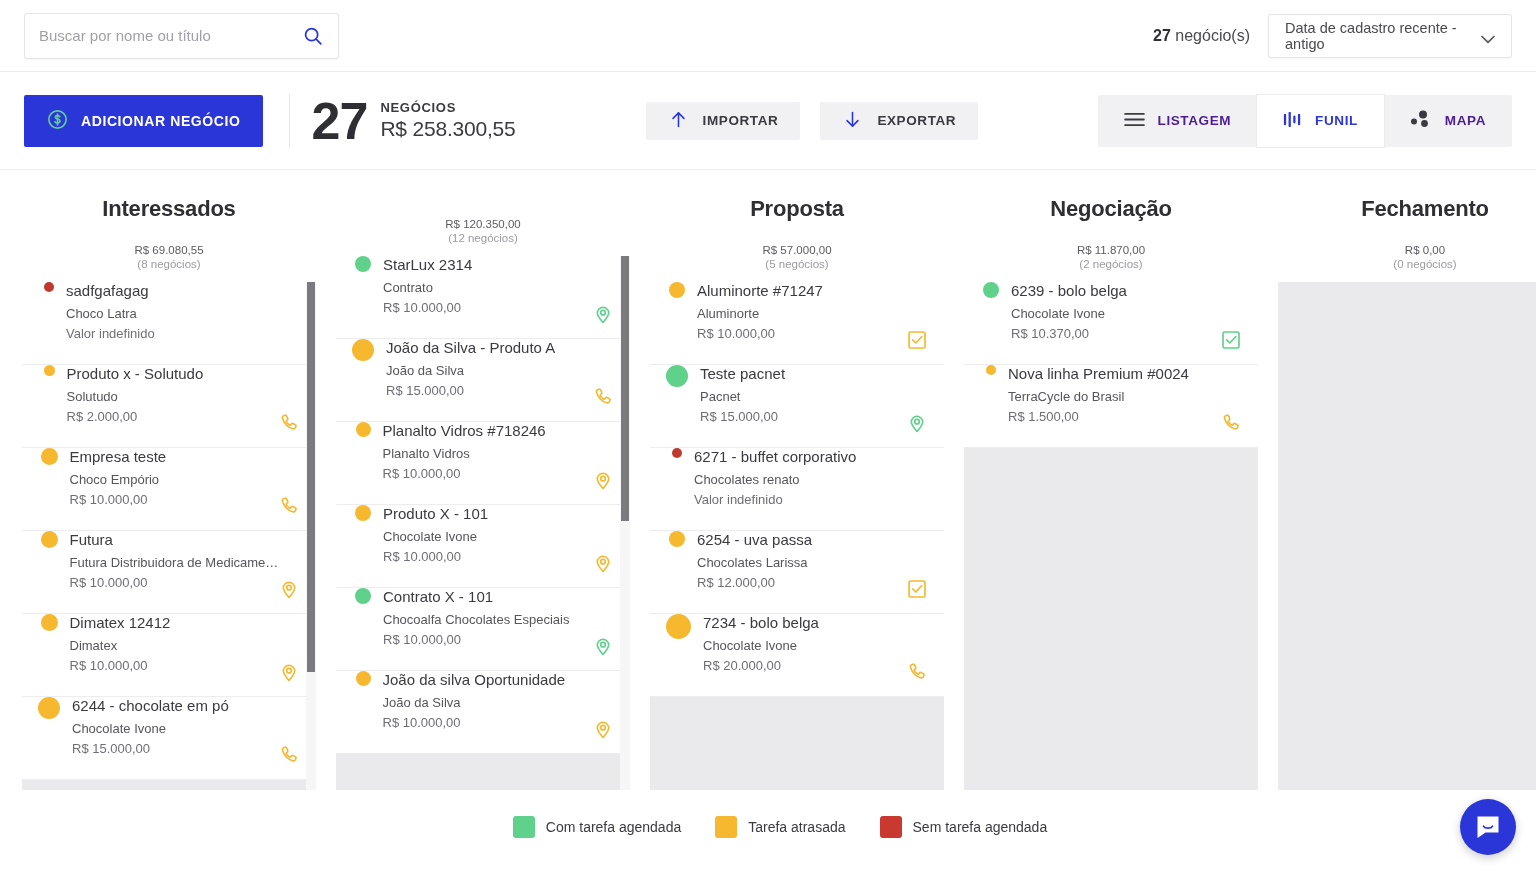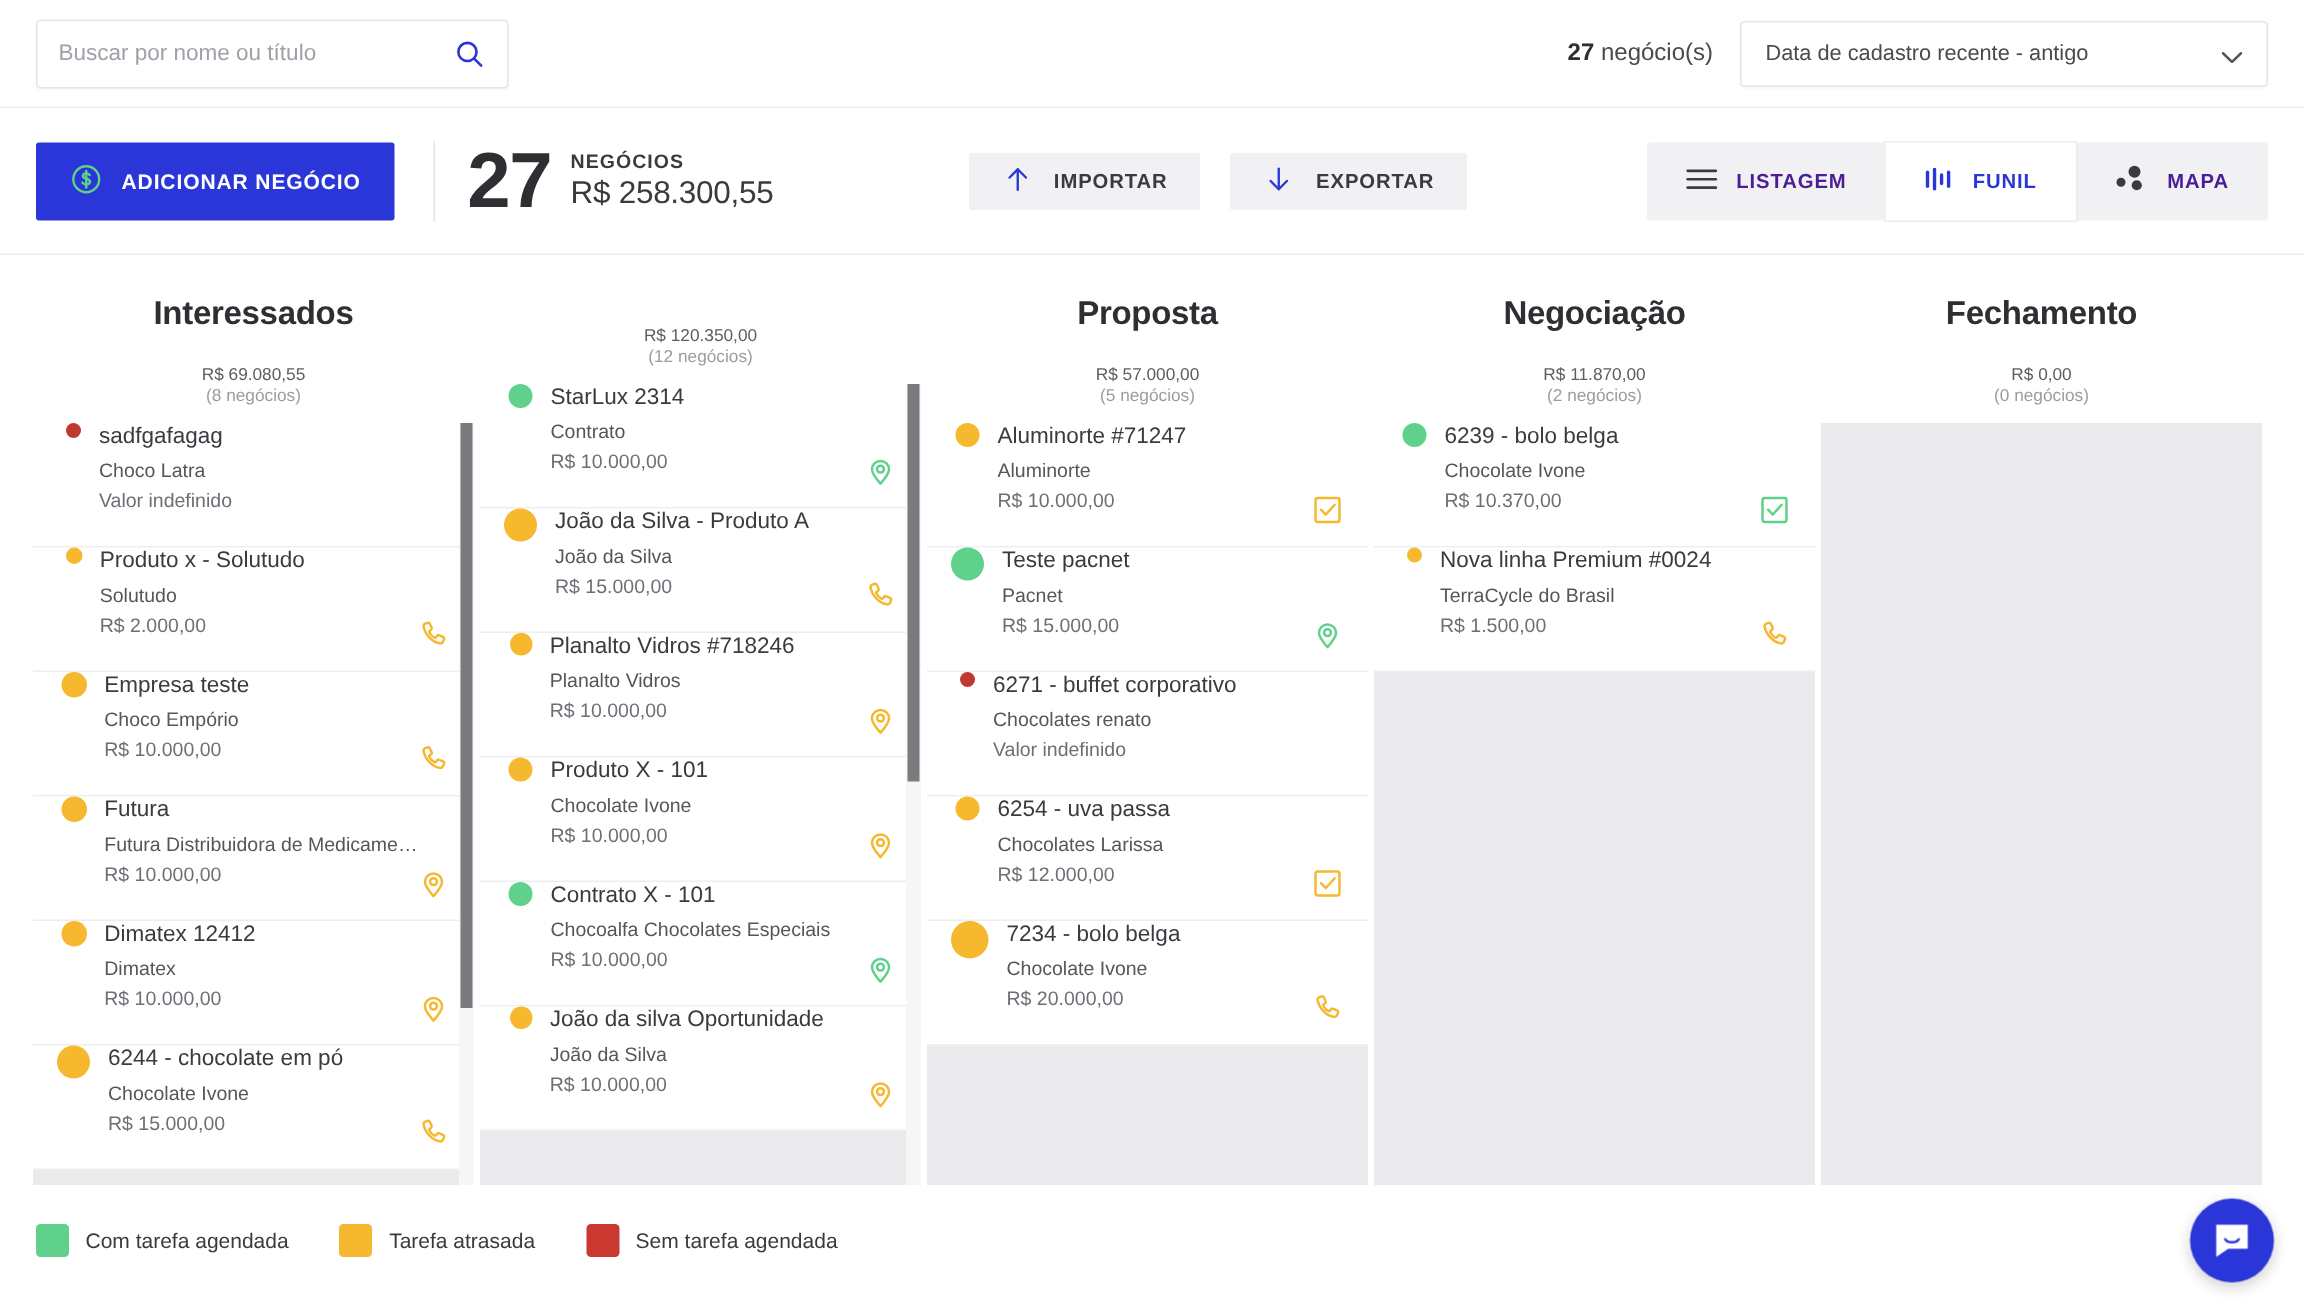--- a/index.html
+++ b/index.html
@@ -36,21 +36,21 @@
     font-size: 15px; color: #4a4a4f;
     background: transparent;
   }
   .search-input::placeholder { color: #a0a0a8; }
   .search-icon { width: 22px; height: 22px; flex: 0 0 auto; }
 
   .topbar-right { display: flex; align-items: center; gap: 18px; }
   .deal-count { font-size: 16px; color: #4a4a4f; white-space: nowrap; }
   .deal-count b { font-weight: bold; color: #2e2e33; }
   .sort-select {
-    width: 352px; height: 44px;
+    width: 244px; height: 44px;
     border: 1px solid #e3e3e8; border-radius: 3px;
     background: #fff;
     display: flex; align-items: center; justify-content: space-between;
     padding: 0 16px;
     font-size: 14.5px; color: #4a4a4f;
     box-shadow: 0 1px 2px rgba(0,0,0,.03);
     cursor: pointer;
   }
   .chev { width: 14px; height: 9px; flex: 0 0 auto; }
 
@@ -107,21 +107,21 @@
     color: #4c1d95;
     cursor: pointer;
   }
   .vt-item.active { background: #fff; color: #2a36d8; box-shadow: 0 0 0 1px #ececef; }
 
   
   .board {
     display: flex;
     padding: 0 22px;
     height: 620px;
-    gap: 0;
+    gap: 16px;
   }
   .col { width: 294px; flex: 0 0 294px; display: flex; flex-direction: column; }
   .col + .col { margin-left: 4px; }
 
   .col-head { text-align: center; padding: 26px 0 12px; }
   .col-title { font-size: 22px; font-weight: bold; color: #2e2e33; letter-spacing: -.2px; }
   .col-sum { font-size: 11.5px; color: #5c5c63; margin-top: 22px; }
   .col-count { font-size: 11.5px; color: #9b9ba3; margin-top: 2px; }
 
   .col-body {
@@ -166,20 +166,21 @@
   }
   .scroll-thumb {
     position: absolute; left: 1px; width: 8px;
     background: #7a7a7f; border-radius: 0;
   }
 
   
   .legend {
     display: flex; align-items: center; gap: 34px;
     padding: 26px 0 0 24px;
+    justify-content: center;
   }
   .leg-item { display: flex; align-items: center; gap: 11px; }
   .leg-sw { width: 22px; height: 22px; border-radius: 3px; }
   .leg-txt { font-size: 14px; color: #3a3a40; }
 
   
   .chat-fab {
     position: fixed; right: 20px; bottom: 20px;
     width: 56px; height: 56px; border-radius: 50%;
     background: #2a36d8;

